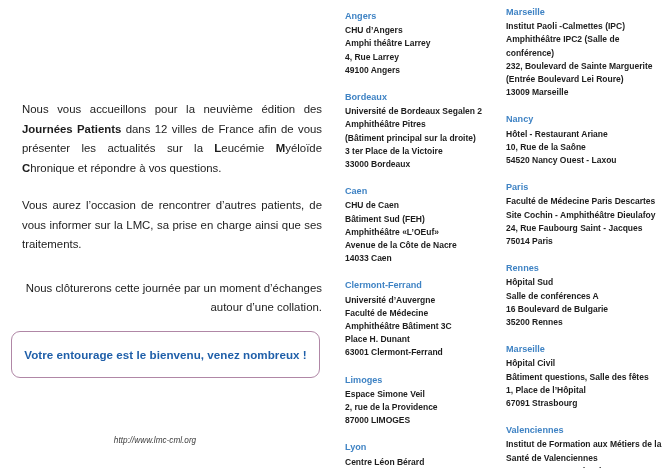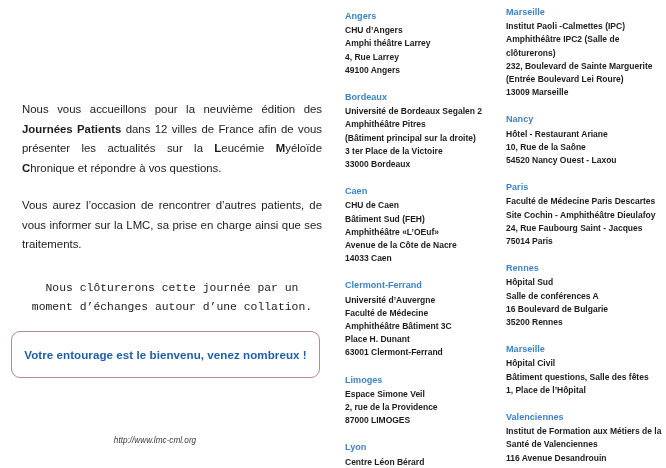--- a/index.html
+++ b/index.html
@@ -45,21 +45,21 @@
 
   .para {
     font-size: 11.4px;
     line-height: 19.5px;
     text-align: justify;
     text-justify: inter-word;
     color: #1c1c1c;
     margin: 0 0 18px 0;
   }
   .para:last-child { margin-bottom: 0; }
-  .para.no-justify { text-align: center; font-family: Liberation Mono, monospace; }
+  .para.no-justify { text-align: right; }
   .para b { font-weight: bold; }
 
   .gap-extra { margin-bottom: 24px; }
 
   
   .callout {
     position: absolute;
     left: 11px;
     top: 331px;
     width: 309px;
@@ -187,21 +187,21 @@
       <div class="city-block">
         <div class="city-name">Lyon</div>
         <div class="city-line">Centre Léon Bérard</div>
       </div>
     </div>
 
   <div class="addr-col col-right" id="col-right">
       <div class="city-block">
         <div class="city-name">Marseille</div>
         <div class="city-line">Institut Paoli -Calmettes (IPC)</div>
-        <div class="city-line wrap">Amphithéâtre IPC2 (Salle de clôturerons)</div>
+        <div class="city-line wrap">Amphithéâtre IPC2 (Salle de conférence)</div>
         <div class="city-line">232, Boulevard de Sainte Marguerite</div>
         <div class="city-line">(Entrée Boulevard Lei Roure)</div>
         <div class="city-line">13009 Marseille</div>
       </div>
       <div class="city-block">
         <div class="city-name">Nancy</div>
         <div class="city-line">Hôtel - Restaurant Ariane</div>
         <div class="city-line">10, Rue de la Saône</div>
         <div class="city-line">54520 Nancy Ouest - Laxou</div>
       </div>
@@ -217,20 +217,21 @@
         <div class="city-line">Hôpital Sud</div>
         <div class="city-line">Salle de conférences A</div>
         <div class="city-line">16 Boulevard de Bulgarie</div>
         <div class="city-line">35200 Rennes</div>
       </div>
       <div class="city-block">
         <div class="city-name">Marseille</div>
         <div class="city-line">Hôpital Civil</div>
         <div class="city-line">Bâtiment questions, Salle des fêtes</div>
         <div class="city-line">1, Place de l’Hôpital</div>
+        <div class="city-line">67091 Strasbourg</div>
       </div>
       <div class="city-block">
         <div class="city-name">Valenciennes</div>
         <div class="city-line wrap">Institut de Formation aux Métiers de la Santé de Valenciennes</div>
         <div class="city-line">116 Avenue Desandrouin</div>
       </div>
     </div>
 
 </div>
 

